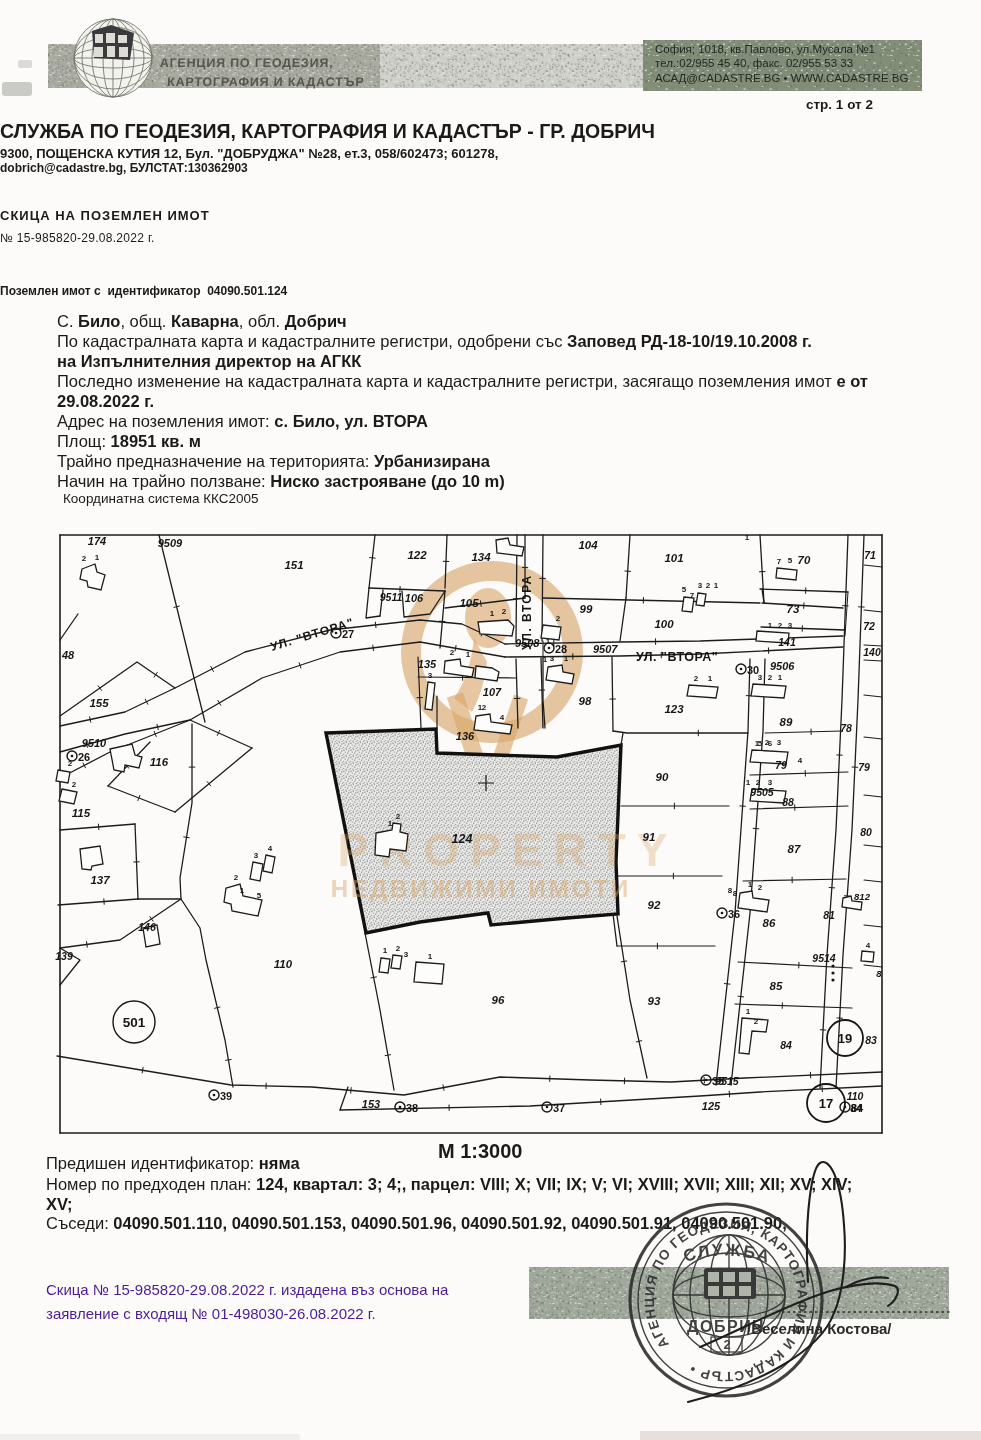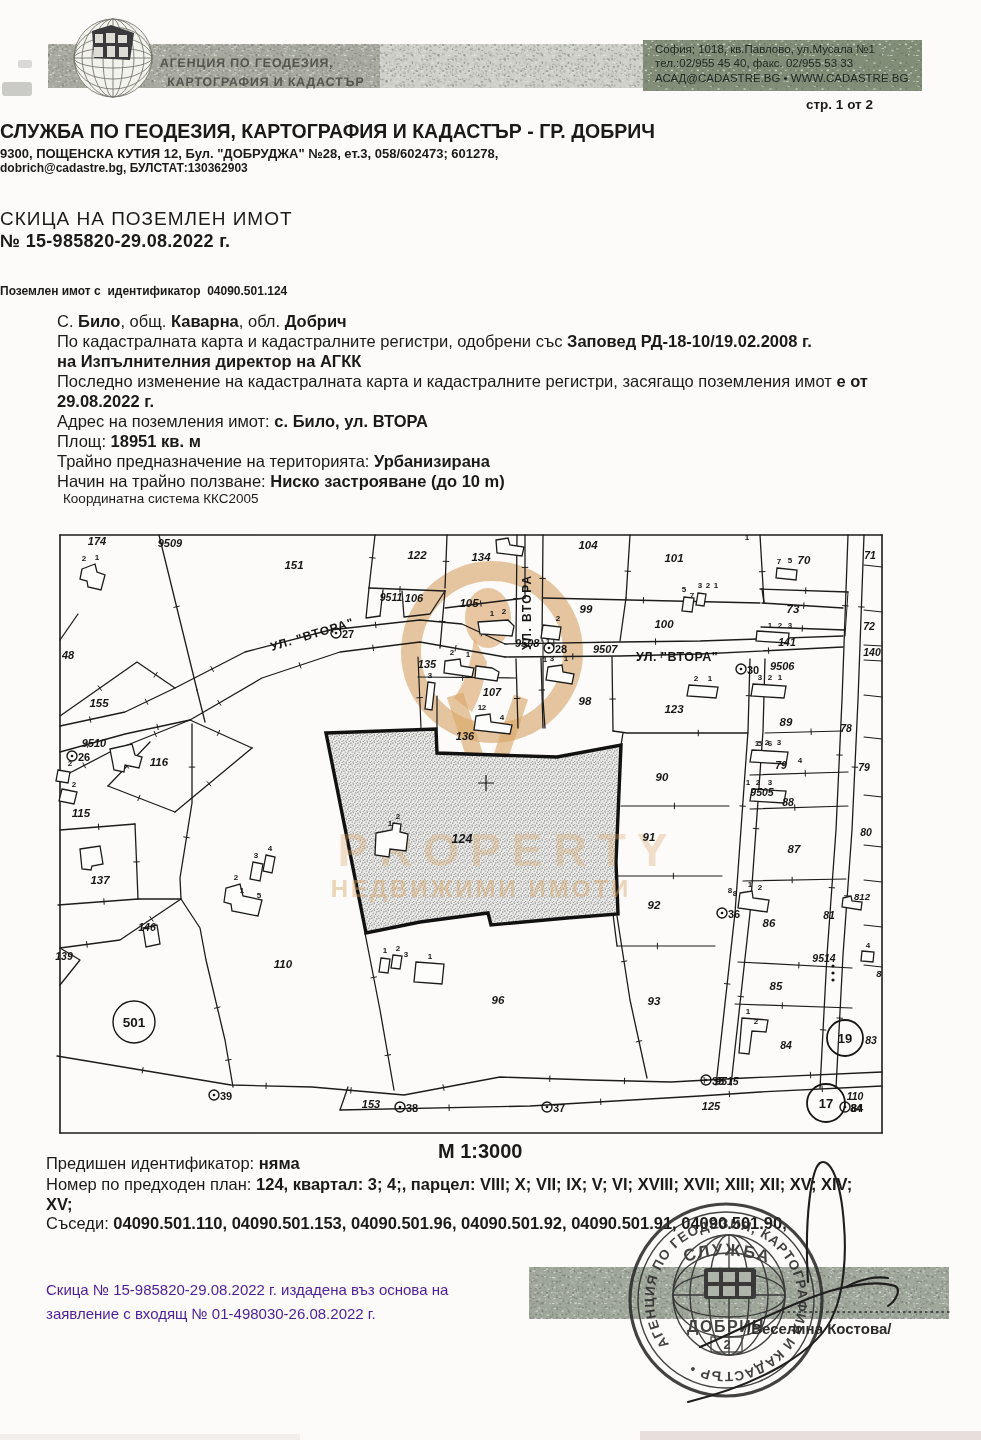--- a/index.html
+++ b/index.html
@@ -165,28 +165,28 @@
 </g>
 </svg>
 
 <div class="abs" style="left:806px;top:97px;font-size:13.5px;font-weight:bold">стр. 1 от 2</div>
 
 <div class="abs c" style="top:120px;font-size:19.5px;font-weight:bold">СЛУЖБА ПО ГЕОДЕЗИЯ, КАРТОГРАФИЯ И КАДАСТЪР - ГР. ДОБРИЧ</div>
 
 <div class="abs c" style="top:146px;font-size:13px;font-weight:bold">9300, ПОЩЕНСКА КУТИЯ 12, Бул. "ДОБРУДЖА" №28, ет.3, 058/602473; 601278,</div>
 <div class="abs c" style="top:161px;font-size:12px;font-weight:bold">dobrich@cadastre.bg, БУЛСТАТ:130362903</div>
 
-<div class="abs c" style="top:208px;font-size:19px;font-weight:normal;letter-spacing:1px">СКИЦА НА ПОЗЕМЛЕН ИМОТ</div>
-<div class="abs c" style="top:231px;font-size:18px;letter-spacing:0.3px;font-weight:bold">№ 15-985820-29.08.2022 г.</div>
+<div class="abs c" style="top:208px;font-size:13px;font-weight:bold;letter-spacing:1px">СКИЦА НА ПОЗЕМЛЕН ИМОТ</div>
+<div class="abs c" style="top:231px;font-size:12px;letter-spacing:0.3px;font-weight:normal">№ 15-985820-29.08.2022 г.</div>
 
 <div class="abs c" style="top:284px;font-size:12px;font-weight:bold">Поземлен имот с&nbsp; идентификатор&nbsp; 04090.501.124</div>
 
 <div class="abs" style="left:57px;top:311px;font-size:16.5px;line-height:20px;white-space:normal;width:860px">
 С. <b>Било</b>, общ. <b>Каварна</b>, обл. <b>Добрич</b><br>
-По кадастралната карта и кадастралните регистри, одобрени със <b>Заповед РД-18-10/19.02.2008 г.</b><br>
+По кадастралната карта и кадастралните регистри, одобрени със <b>Заповед РД-18-10/19.10.2008 г.</b><br>
 <b>на Изпълнителния директор на АГКК</b><br>
 Последно изменение на кадастралната карта и кадастралните регистри, засягащо поземления имот <b>е от</b><br>
 <b>29.08.2022 г.</b><br>
 Адрес на поземления имот: <b>с. Било, ул. ВТОРА</b><br>
 Площ: <b>18951 кв. м</b><br>
 Трайно предназначение на територията: <b>Урбанизирана</b><br>
 Начин на трайно ползване: <b>Ниско застрояване (до 10 m)</b>
 </div>
 
 <div class="abs" style="left:63px;top:491px;font-size:13.5px">Координатна система ККС2005</div>

